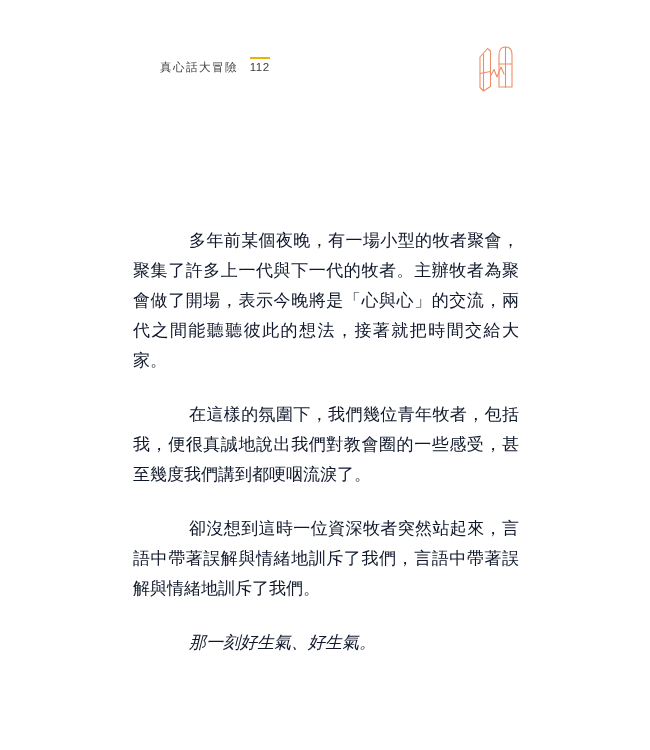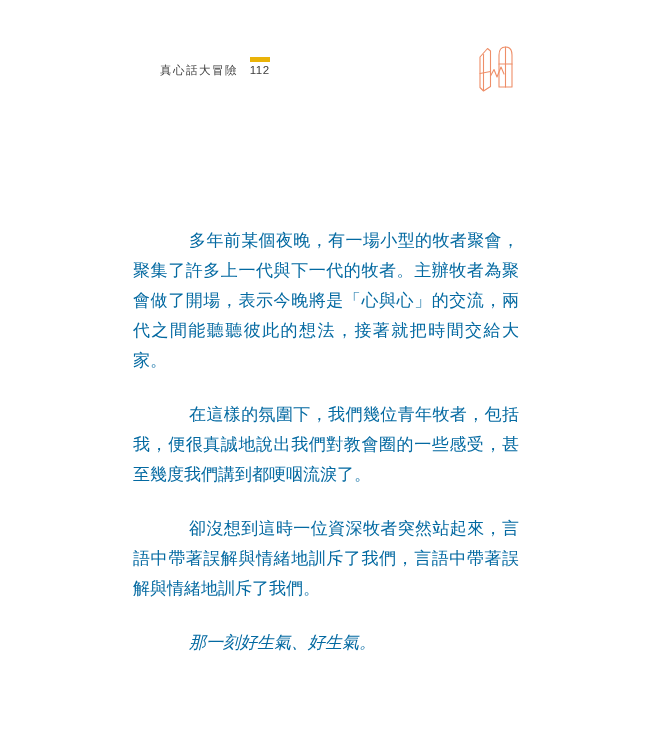--- a/index.html
+++ b/index.html
@@ -23,38 +23,38 @@
     font-family: "Liberation Sans", sans-serif;
     font-size: 11.5px;
     letter-spacing: 1.5px;
     color: #3d3d3d;
     white-space: nowrap;
   }
   .running-head .pagenum {
     display: inline-block;
     margin-left: 7px;
     padding-top: 2px;
-    border-top: 5px solid #eab308;
+    border-top: 2px solid #eab308;
     letter-spacing: 0.5px;
   }
   
   .ornament {
     position: absolute;
     left: 475px;
     top: 43px;
     width: 40px;
     height: 52px;
   }
   
   .body-text {
     position: absolute;
     left: 133px;
     top: 226px;
     width: 386px;
-    color: #0369a1;
+    color: #0f172a;
   }
   .body-text p {
     margin: 0 0 24px 0;
     font-size: 17px;
     line-height: 30px;
     text-align: justify;
     text-justify: inter-ideograph;
     text-indent: 56px;
     font-family: "Liberation Serif", serif;
   }

